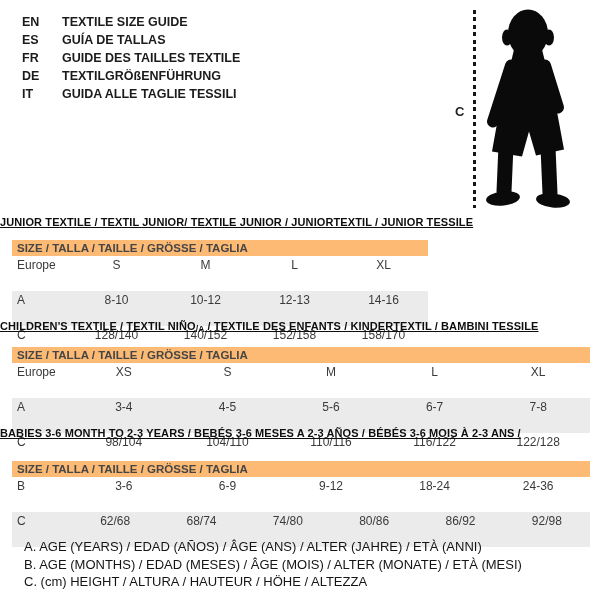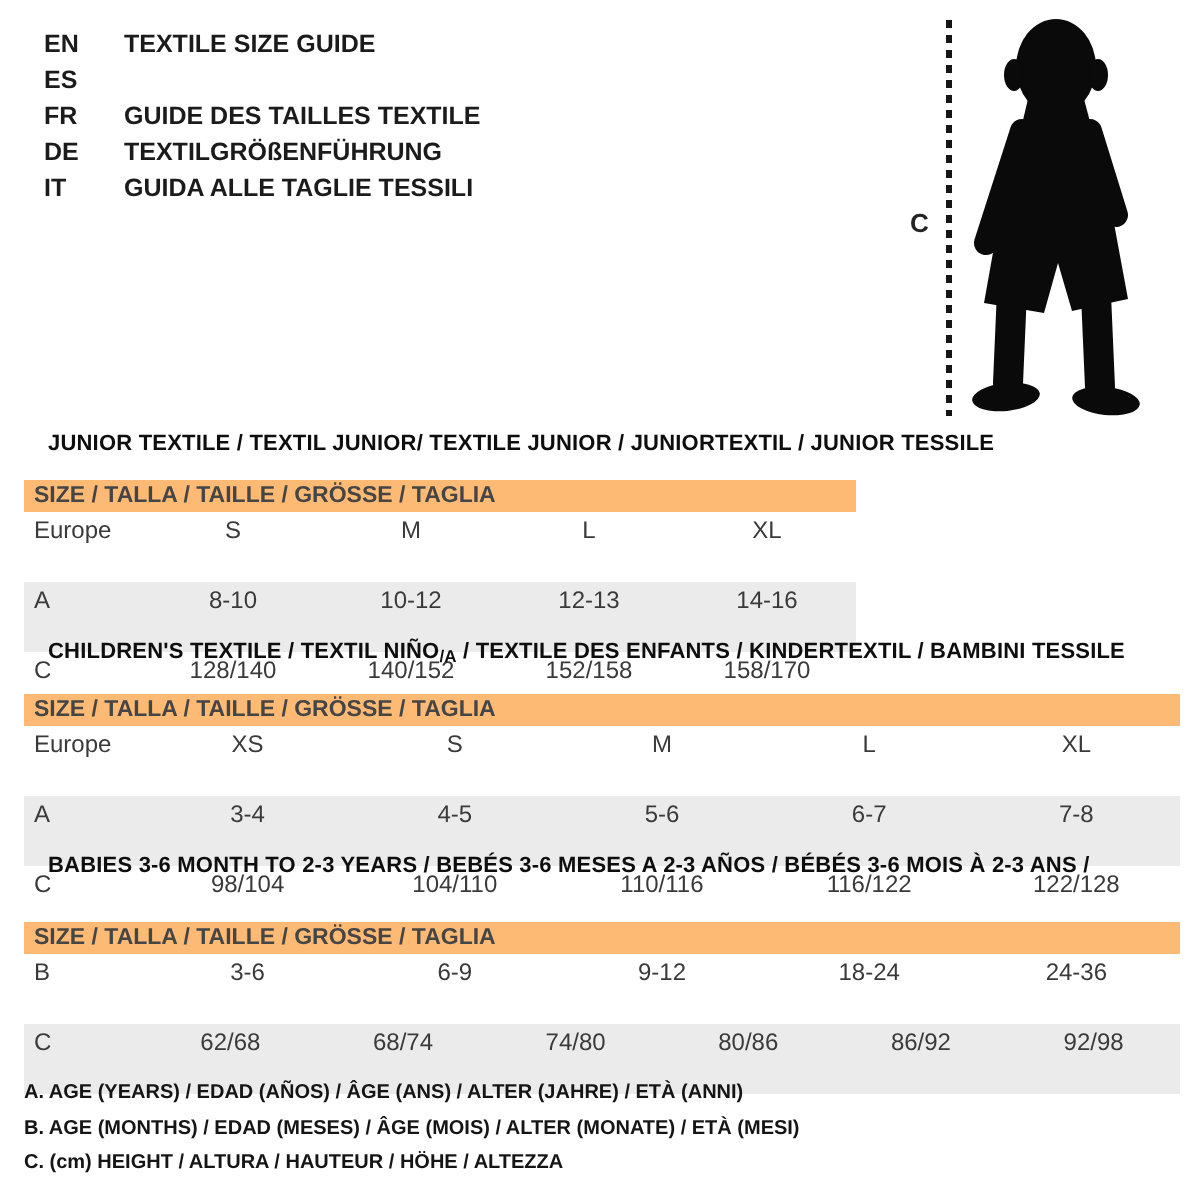--- a/index.html
+++ b/index.html
@@ -11,54 +11,55 @@
   .lang-list{position:absolute;left:22px;top:13px;font-size:12.5px;font-weight:bold;
     line-height:18px;color:#1b1b1b;}
   .lang-row{display:flex;}
   .lang-code{width:40px;}
   
   .measure-line{position:absolute;left:473px;top:10px;width:2.5px;height:198px;
     background:repeating-linear-gradient(to bottom,#161616 0 4px,transparent 4px 7.5px);}
   .measure-label{position:absolute;left:455px;top:104px;font-size:13px;font-weight:bold;color:#242424;}
   .baby-svg{position:absolute;left:484px;top:7px;width:92px;height:203px;}
   
-  .sec-heading{position:absolute;left:24px;font-size:11px;font-weight:bold;color:#0e0e0e;
-    white-space:nowrap;letter-spacing:0.1px;}
+  .sec-heading{position:absolute;left:0;font-size:11px;font-weight:bold;color:#0e0e0e;
+    white-space:nowrap;letter-spacing:0.1px;text-decoration:underline;}
   .junior-heading{top:216px;}
   .children-heading{top:320px;}
   .babies-heading-1{top:427px;}
   .babies-heading-2{top:444px;}
   .sub{font-size:8.5px;vertical-align:-2px;}
   
   .size-table{position:absolute;left:12px;font-size:12px;}
   .junior-table{top:240px;width:416px;}
   .children-table{top:347px;width:578px;}
   .babies-table{top:461px;width:578px;}
   .thead{height:16px;line-height:16px;background:#fdba74;color:#454545;
     font-weight:bold;font-size:11.5px;padding-left:5px;}
   .trow{display:flex;height:35px;line-height:19px;color:#3a3a3a;}
   .trow.alt{background:#ebebeb;}
   .rlabel{width:60px;padding-left:5px;box-sizing:border-box;}
   .cell{flex:1;text-align:center;}
   
-  .footnotes{position:absolute;left:12px;top:538px;font-size:10px;font-weight:bold;
+  .footnotes{position:absolute;left:24px;top:538px;font-size:13px;font-weight:normal;
     line-height:17.5px;color:#151515;}
 </style>
 </head>
 <body>
 
 <div class="page">
 
   <div class="lang-list">
     <div class="lang-row">
       <span class="lang-code">EN</span>
       <span class="lang-title">TEXTILE SIZE GUIDE</span>
     </div>
     <div class="lang-row">
       <span class="lang-code">ES</span>
+      <span class="lang-title">GUÍA DE TALLAS</span>
     </div>
     <div class="lang-row">
       <span class="lang-code">FR</span>
       <span class="lang-title">GUIDE DES TAILLES TEXTILE</span>
     </div>
     <div class="lang-row">
       <span class="lang-code">DE</span>
       <span class="lang-title">TEXTILGRÖßENFÜHRUNG</span>
     </div>
     <div class="lang-row">

